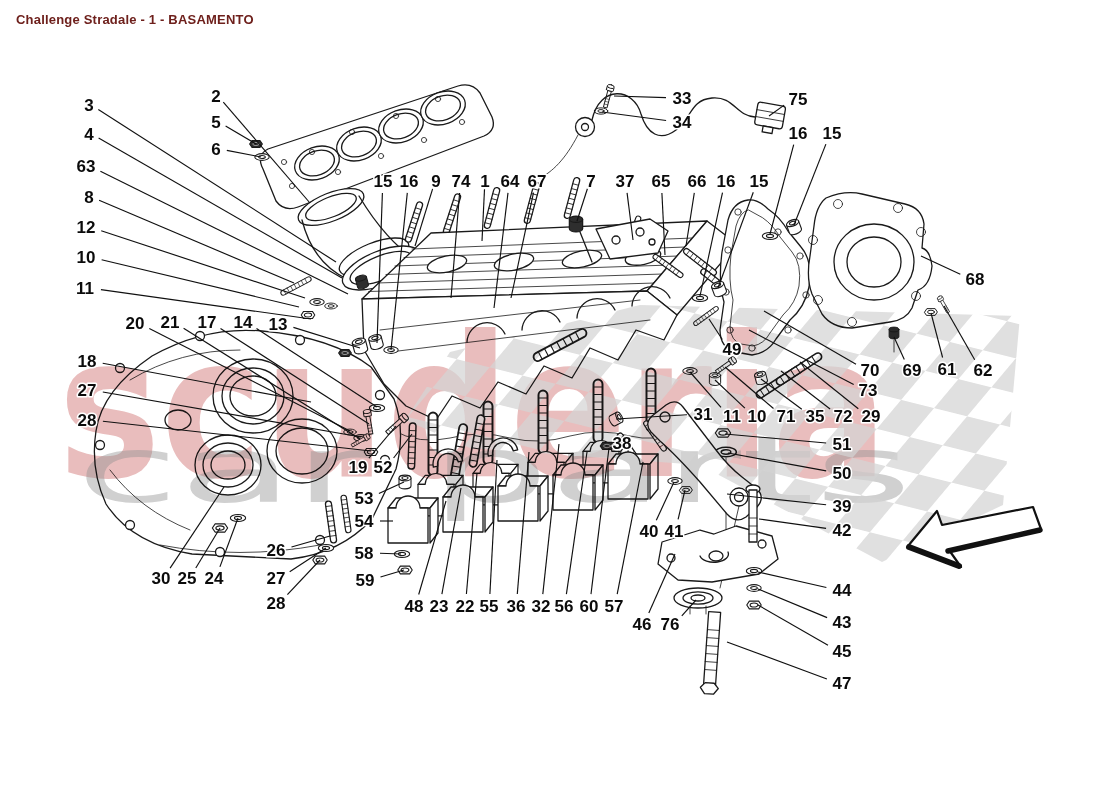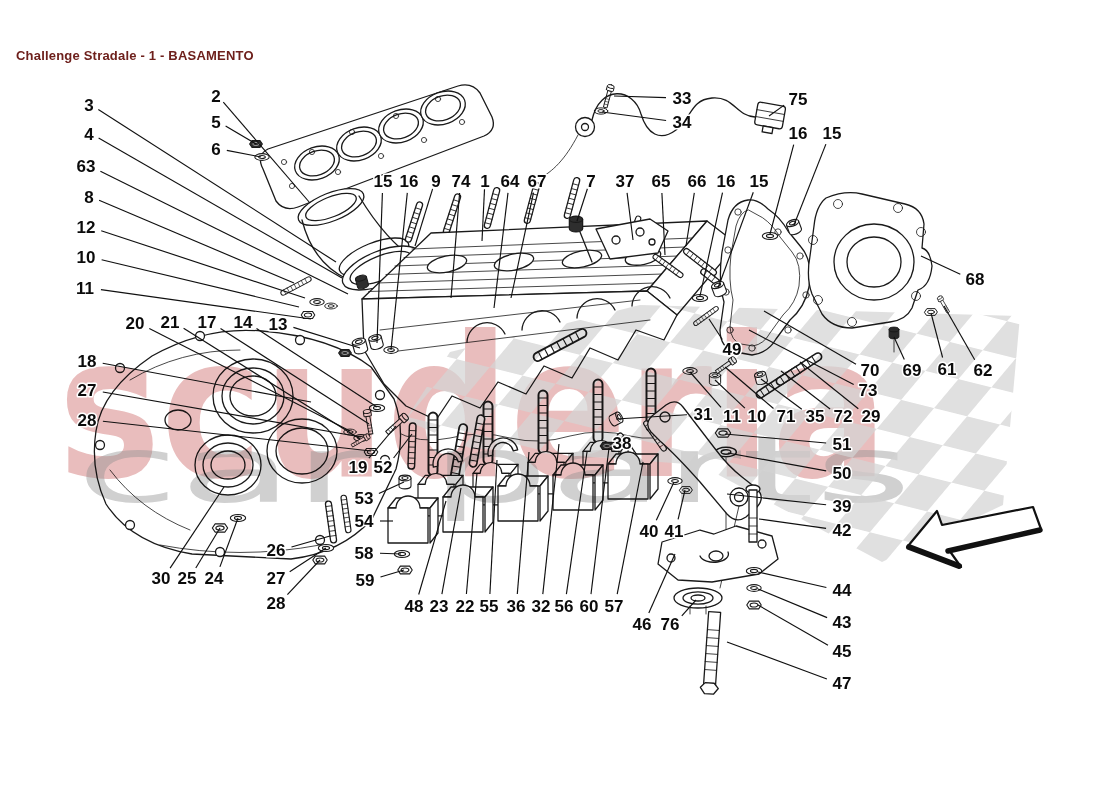--- a/index.html
+++ b/index.html
@@ -1,19 +1,19 @@
 <!DOCTYPE html>
 <html><head>
 <meta charset="utf-8">
 <style>
   html,body{margin:0;padding:0;background:#ffffff;}
   body{width:1100px;height:800px;position:relative;overflow:hidden;
        font-family:"Liberation Sans",sans-serif;}
   .page-title{position:absolute;left:16px;top:12px;font-size:13px;font-weight:bold;
-       color:#6e201c;letter-spacing:.2px;z-index:5;margin-top:36px;}
+       color:#6e201c;letter-spacing:.2px;z-index:5;}
   svg{position:absolute;left:0;top:0;}
   
   #art{stroke:#1a1a1a;stroke-width:1.3;fill:none;stroke-linejoin:round;stroke-linecap:round;}
   #art .thin{stroke-width:.8;}
   #art .w{fill:#ffffff;}
   
   #wm{mix-blend-mode:multiply;}
   #wm .brand{font-family:"DejaVu Sans",sans-serif;font-weight:bold;fill:#c85a5a;opacity:.40;}
   #wm .tagline{font-family:"DejaVu Sans",sans-serif;fill:#8f8f8f;opacity:.42;}
   #wm .chk{opacity:.72;}

